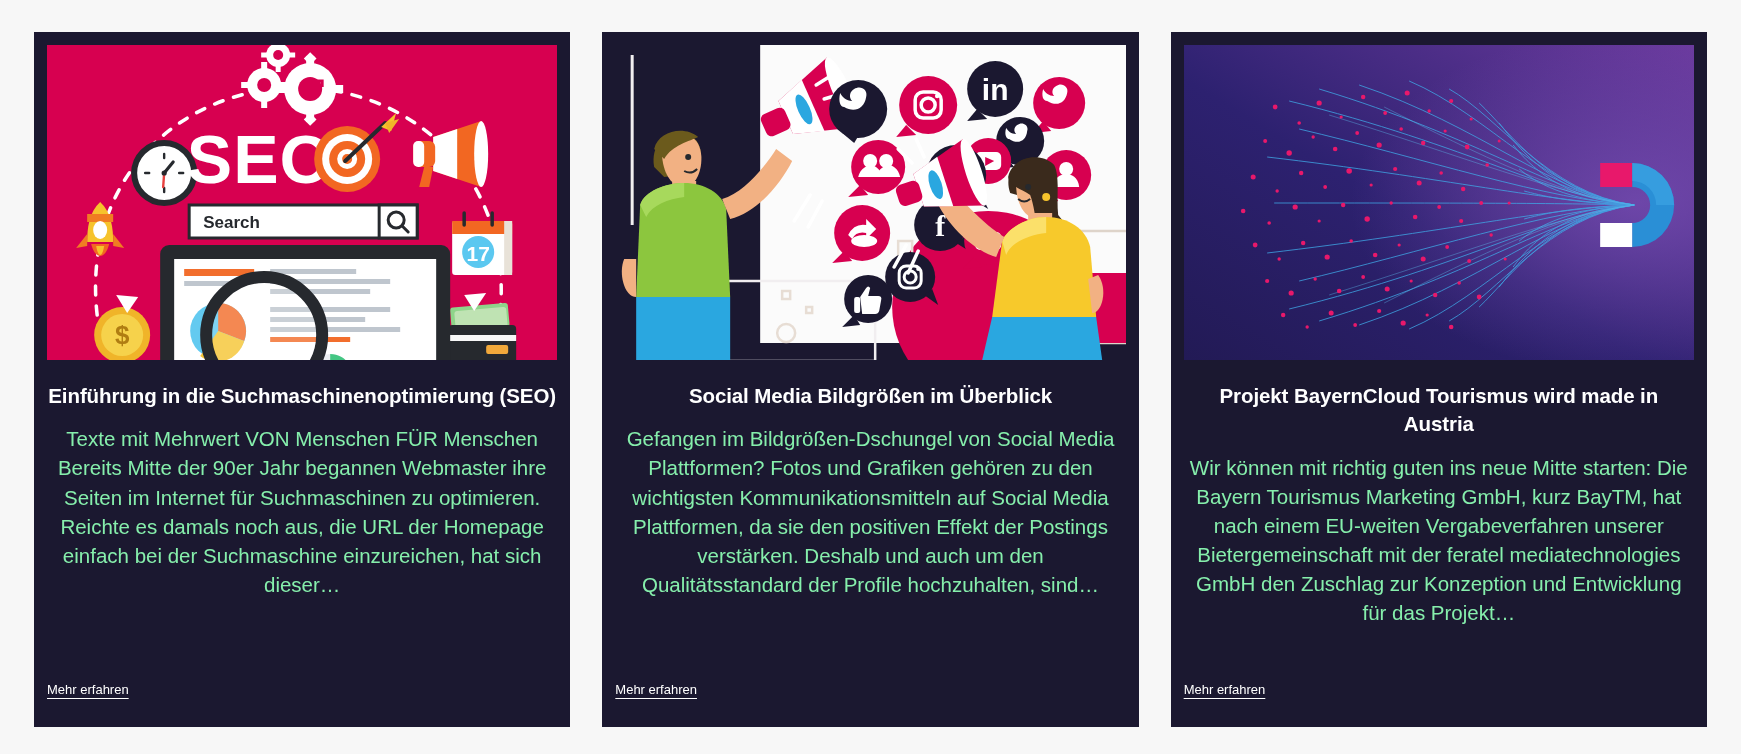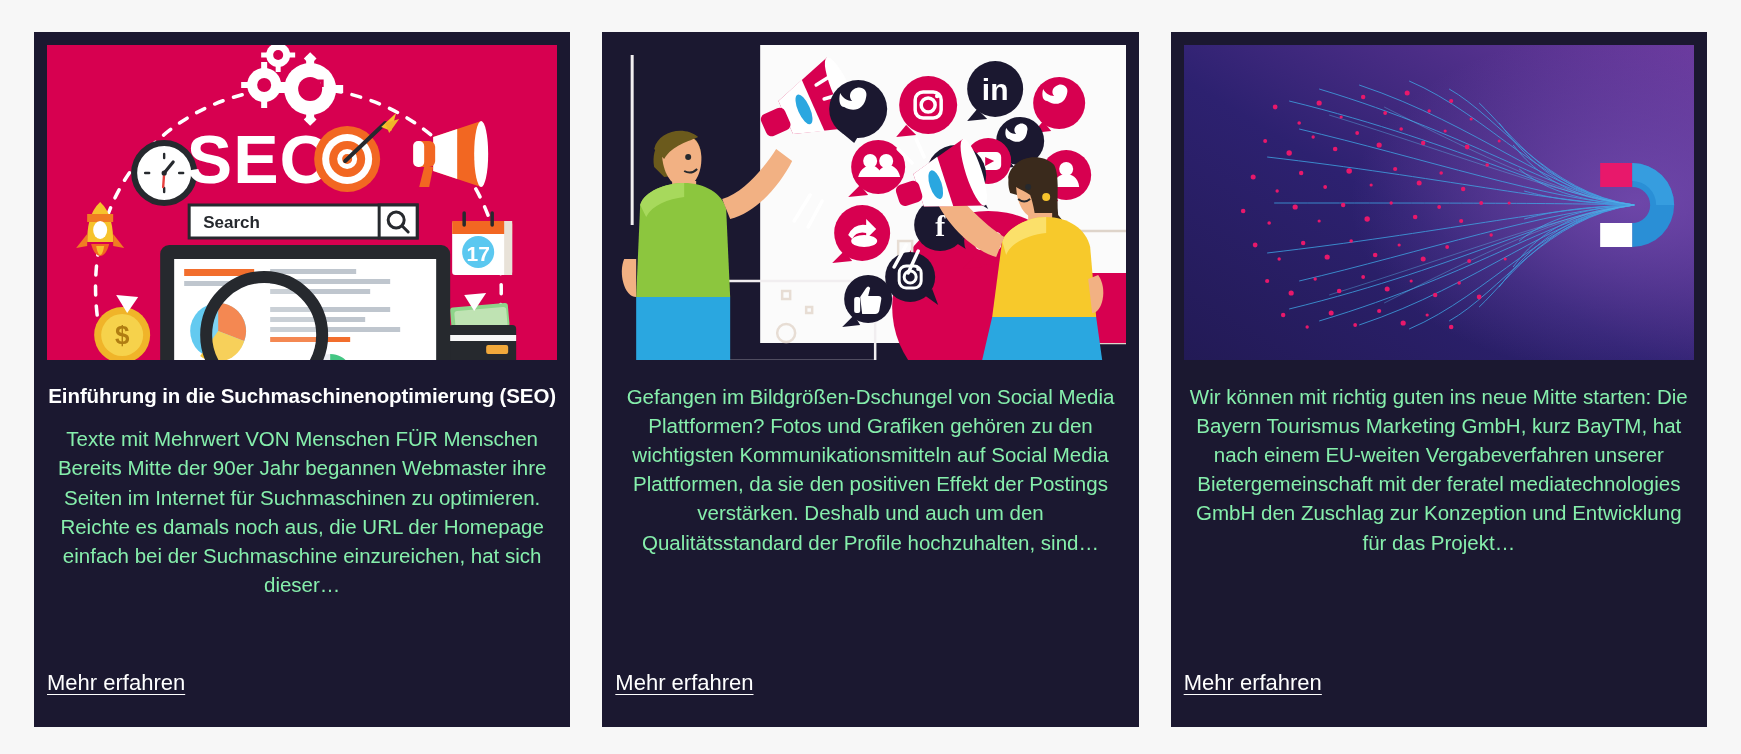--- a/index.html
+++ b/index.html
@@ -66,21 +66,21 @@
     color: #86efac;
     font-size: 20.5px;
     line-height: 1.42;
     font-weight: 400;
     flex: 1 1 auto;
     overflow: hidden;
   }
 
   .card-link {
     color: #ffffff;
-    font-size: 22px;
+    font-size: 13px;
     line-height: 1.4;
     text-decoration: underline;
     text-underline-offset: 4px;
     text-decoration-thickness: 1px;
     display: inline-block;
     margin: 16px 0 28px 0;
     cursor: pointer;
     align-self: flex-start;
   }
 </style>
@@ -428,20 +428,21 @@
         </g>
         <g stroke="#ffffff" stroke-width="3.5" stroke-linecap="round" fill="none">
           <line x1="302" y1="118" x2="288" y2="104"></line>
             <line x1="314" y1="112" x2="306" y2="94"></line>
           <line x1="296" y1="200" x2="284" y2="222"></line>
             <line x1="308" y1="206" x2="298" y2="228"></line>
         </g>
       </svg>
     </div>
     <div class="card-body">
+      <h3 class="card-title">Social Media Bildgrößen im Überblick</h3>
       <p class="card-excerpt">Gefangen im Bildgrößen-Dschungel von Social Media Plattformen? Fotos und Grafiken gehören zu den wichtigsten Kommunikationsmitteln auf Social Media Plattformen, da sie den positiven Effekt der Postings verstärken. Deshalb und auch um den Qualitätsstandard der Profile hochzuhalten, sind…</p>
       <a class="card-link" href="#">Mehr erfahren</a>
     </div>
   </article>
 
   <article class="card">
     <div class="card-media">
       <svg viewBox="0 0 520 315" preserveAspectRatio="xMidYMid slice">
         <defs>
           <linearGradient id="bgGrad" x1="0" y1="1" x2="1" y2="0">
@@ -570,18 +571,19 @@
 
         <g transform="translate(455,160)">
           <path d="M-2 -42 A42 42 0 1 1 -2 42 L-2 18 A18 18 0 1 0 -2 -18 Z" fill="#2a8fd6"></path>
           <path d="M-2 -42 L-34 -42 L-34 -18 L-2 -18 Z" fill="#e8186b"></path>
           <path d="M-2 18 L-34 18 L-34 42 L-2 42 Z" fill="#ffffff"></path>
           <path d="M-2 -42 A42 42 0 0 1 40 0 L22 0 A24 24 0 0 0 -2 -24 Z" fill="#3fa9e8" opacity="0.55"></path>
         </g>
       </svg>
     </div>
     <div class="card-body">
+      <h3 class="card-title">Projekt BayernCloud Tourismus wird made in Austria</h3>
       <p class="card-excerpt">Wir können mit richtig guten ins neue Mitte starten: Die Bayern Tourismus Marketing GmbH, kurz BayTM, hat nach einem EU-weiten Vergabeverfahren unserer Bietergemeinschaft mit der feratel mediatechnologies GmbH den Zuschlag zur Konzeption und Entwicklung für das Projekt…</p>
       <a class="card-link" href="#">Mehr erfahren</a>
     </div>
   </article>
 
 </div>
 
 </body></html>

